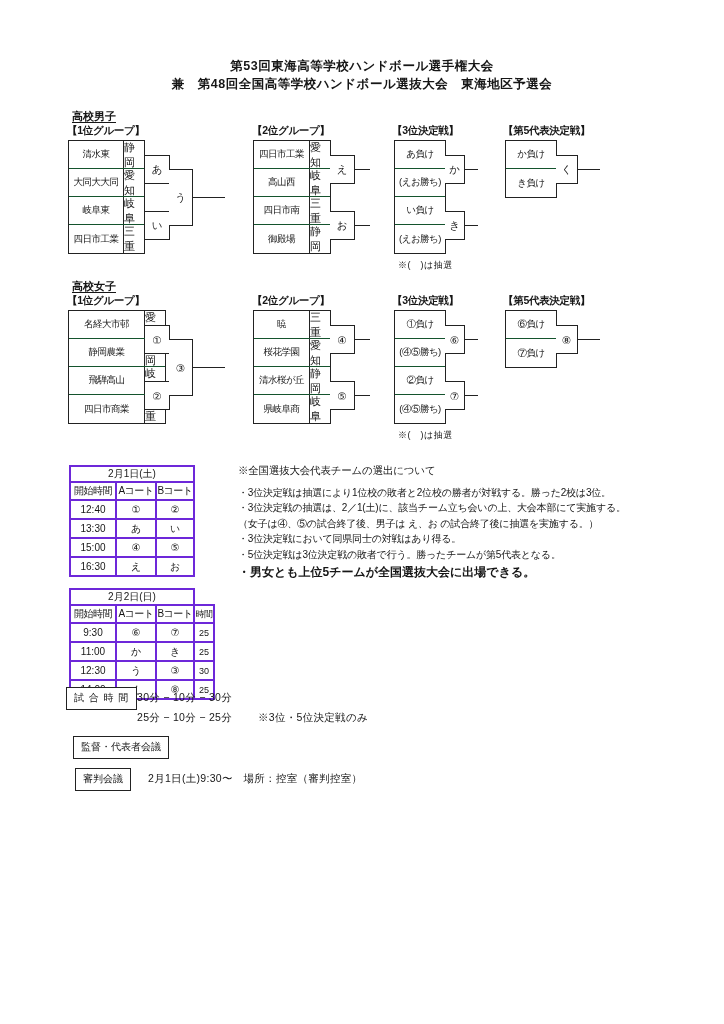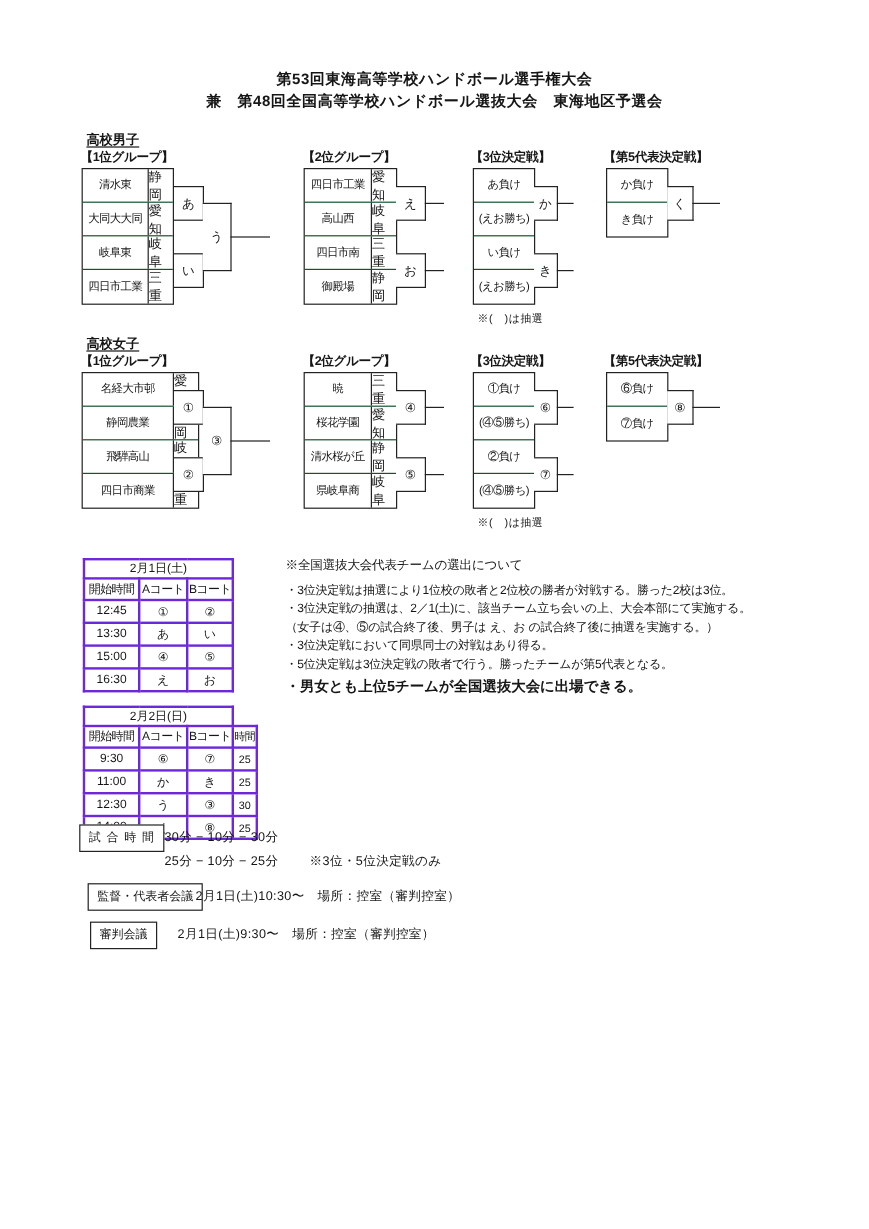--- a/index.html
+++ b/index.html
@@ -237,21 +237,21 @@
     <tbody>
         <tr class="t">
           <td colspan="3">2月1日(土)</td>
         </tr>
     <tr class="h">
       <td>開始時間</td>
       <td>Aコート</td>
       <td>Bコート</td>
     </tr>
     <tr class="r">
-          <td>12:45</td>
+          <td>12:40</td>
           <td>①</td>
           <td>②</td>
         </tr>
     <tr class="r">
           <td>13:30</td>
           <td>あ</td>
           <td>い</td>
         </tr>
     <tr class="r">
           <td>15:00</td>
@@ -320,18 +320,17 @@
     <div class="note-item">・5位決定戦は3位決定戦の敗者で行う。勝ったチームが第5代表となる。</div>
     <div class="note-item">・男女とも上位5チームが全国選抜大会に出場できる。</div>
   </div>
 
   <div class="label-box" style="left:66px;top:687px;letter-spacing:1px;">試 合 時 間</div>
   <div class="plain-text" style="left:137px;top:691px;">30分 − 10分 − 30分</div>
   <div class="plain-text" style="left:137px;top:711px;">25分 − 10分 − 25分</div>
   <div class="plain-text" style="left:258px;top:711px;">※3位・5位決定戦のみ</div>
 
   <div class="label-box" style="left:73px;top:736px;">監督・代表者会議</div>
-  <div class="plain-text" style="left:163px;top:740px;">2月1日(土)10:30〜　場所：控室（審判控室）</div>
 
   <div class="label-box" style="left:75px;top:768px;">審判会議</div>
   <div class="plain-text" style="left:148px;top:772px;">2月1日(土)9:30〜　場所：控室（審判控室）</div>
 
 </div>
 
 </body></html>

